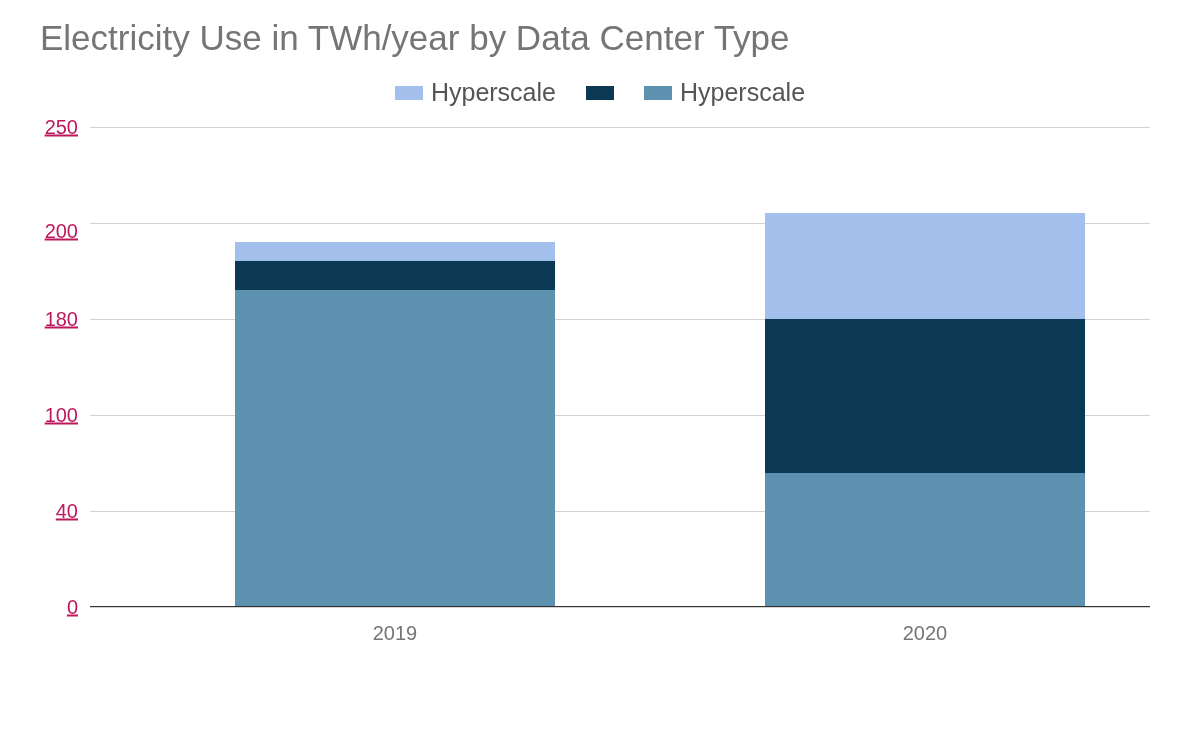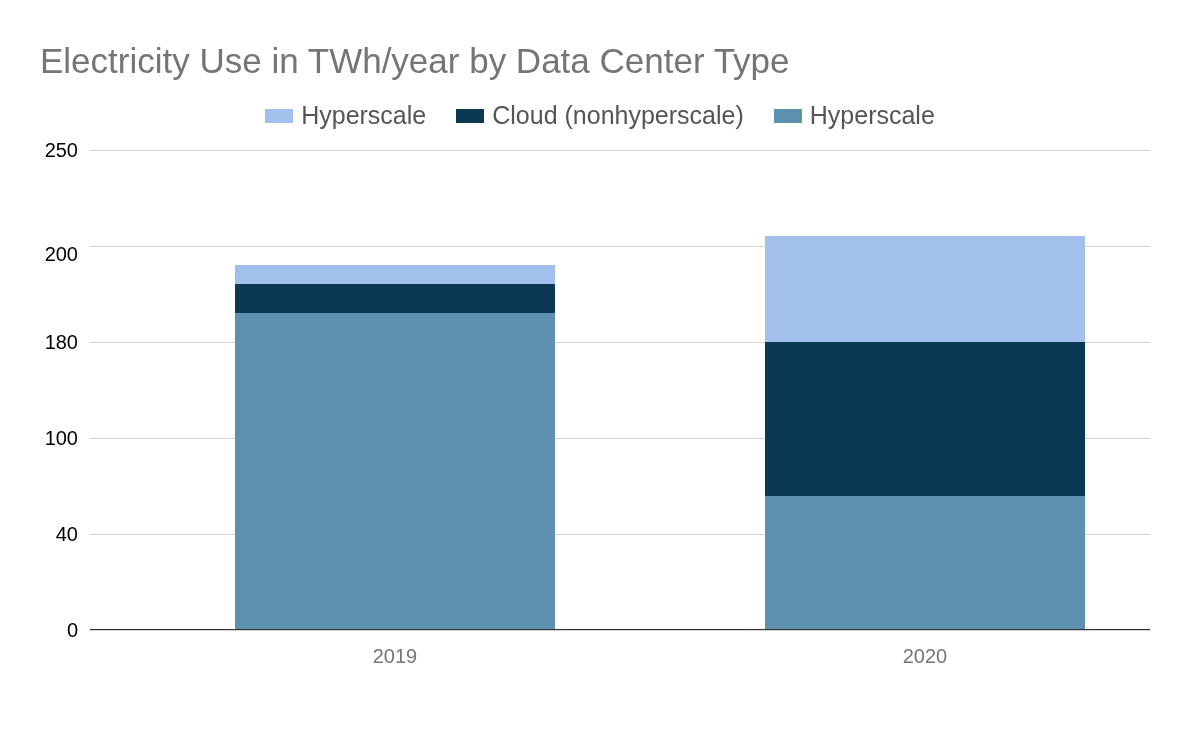--- a/index.html
+++ b/index.html
@@ -11,21 +11,21 @@
       font-family: Arial, Helvetica, sans-serif;
       background: #fff;
       width: 1200px;
       height: 742px;
       position: relative;
     }
     .chart-container {
       width: 1200px;
       height: 742px;
       position: relative;
-      padding: 41px 30px 30px 30px;
+      padding: 18px 30px 30px 30px;
     }
     .chart-title {
       font-size: 35px;
       color: #757575;
       font-weight: 400;
       margin-bottom: 20px;
       margin-left: 10px;
     }
     .legend {
       display: flex;
@@ -64,21 +64,22 @@
       right: 0;
       height: 1px;
       background: #d3d3d3;
     }
     .y-tick-label {
       position: absolute;
       right: 100%;
       transform: translateY(-50%);
       margin-right: 12px;
       font-size: 20px;
-      color: #000000;
+      color: #be185d;
+      text-decoration: underline;
     }
     .bars-area {
       position: absolute;
       left: 0;
       right: 0;
       bottom: 50px;
       top: 0;
     }
     .bar-group {
       position: absolute;
@@ -113,21 +114,20 @@
 <div class="chart-container">
   <h1 class="chart-title">Electricity Use in TWh/year by Data Center Type</h1>
 
   <div class="legend">
     <div class="legend-item">
       <span class="legend-swatch" style="background:#a2c0eb"></span>
       <span>Hyperscale</span>
     </div>
     <div class="legend-item">
       <span class="legend-swatch" style="background:#0b3954"></span>
-      <span>Cloud (nonhyperscale)</span>
     </div>
     <div class="legend-item">
       <span class="legend-swatch" style="background:#5e91af"></span>
       <span>Hyperscale</span>
     </div>
   </div>
 
   <div class="plot-area">
     <div class="grid-area">
         <div class="gridline" style="top: 480px;"></div>

